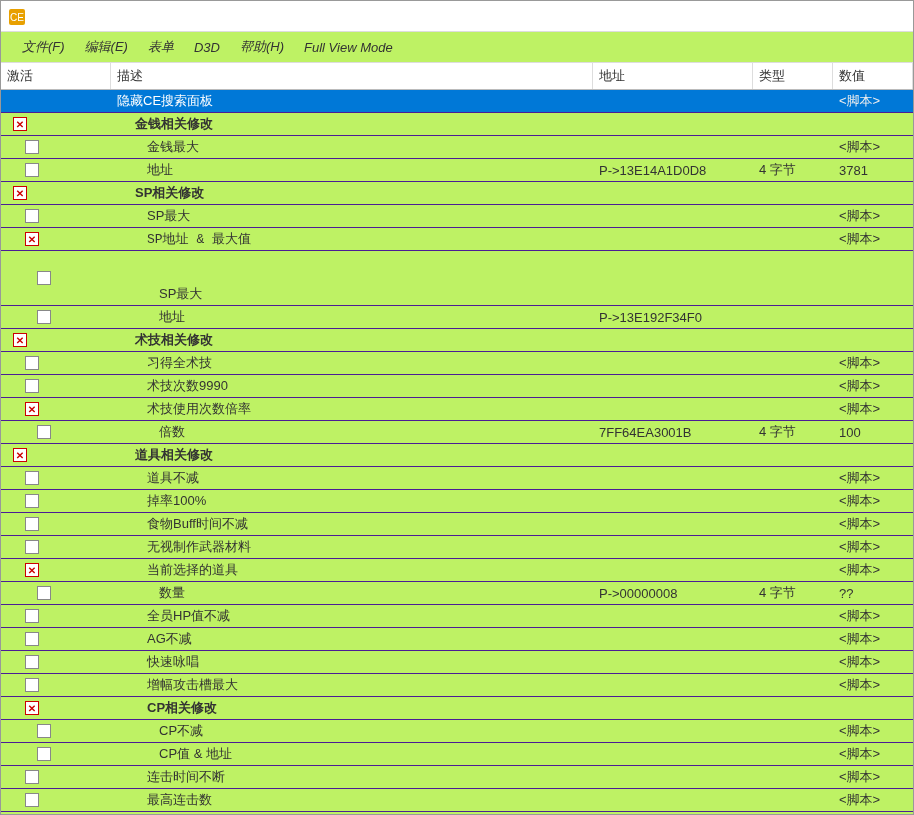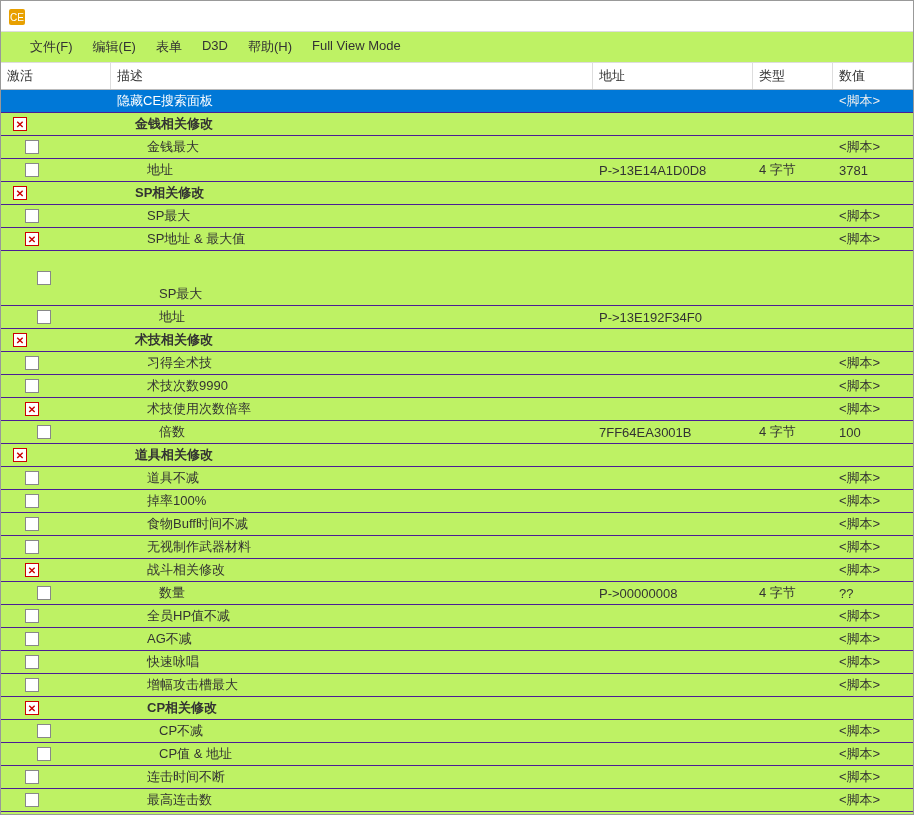--- a/index.html
+++ b/index.html
@@ -58,24 +58,25 @@
       align-items: center;
       justify-content: center;
       cursor: pointer;
       font-size: 12px;
       color: #555;
       background: none;
       border: none;
     }
     .menu-bar {
       display: flex;
-      align-items: flex-start;
-      padding: 2px 20px;
+      align-items: center;
+      padding: 2px 12px;
       border-bottom: 1px solid #ddd;
       gap: 2px;
+      font-style: italic;
     }
     .menu-item {
       padding: 3px 8px;
       cursor: pointer;
       font-size: 13px;
       color: #333;
       border: 1px solid transparent;
     }
     .table-area {
       flex: 1;
@@ -248,21 +249,21 @@
           <div class="cell" style="padding-left: 36px;">SP最大</div>
           <div class="cell address"></div>
           <div class="cell"></div>
           <div class="cell value script-tag">&lt;脚本&gt;</div>
         </div>
         <div class="row">
           <div class="cell checkbox-cell">
             <span style="display: inline-block; width: 12px;"></span>
             <div class="cb checked-x"></div>
           </div>
-          <div class="cell" style="padding-left: 36px;">SP地址 &amp; 最大值</div>
+          <div class="cell" style="padding-left: 36px; font-family: Liberation Mono, monospace;">SP地址 &amp; 最大值</div>
           <div class="cell address"></div>
           <div class="cell"></div>
           <div class="cell value script-tag">&lt;脚本&gt;</div>
         </div>
         <div class="row">
           <div class="cell checkbox-cell">
             <span style="display: inline-block; width: 24px;"></span>
             <div class="cb"></div>
           </div>
           <div class="cell" style="padding-left: 48px; margin-top: 32px;">SP最大</div>
@@ -378,21 +379,21 @@
           <div class="cell" style="padding-left: 36px;">无视制作武器材料</div>
           <div class="cell address"></div>
           <div class="cell"></div>
           <div class="cell value script-tag">&lt;脚本&gt;</div>
         </div>
         <div class="row">
           <div class="cell checkbox-cell">
             <span style="display: inline-block; width: 12px;"></span>
             <div class="cb checked-x"></div>
           </div>
-          <div class="cell" style="padding-left: 36px;">战斗相关修改</div>
+          <div class="cell" style="padding-left: 36px;">当前选择的道具</div>
           <div class="cell address"></div>
           <div class="cell"></div>
           <div class="cell value script-tag">&lt;脚本&gt;</div>
         </div>
         <div class="row">
           <div class="cell checkbox-cell">
             <span style="display: inline-block; width: 24px;"></span>
             <div class="cb"></div>
           </div>
           <div class="cell" style="padding-left: 48px;">数量</div>

